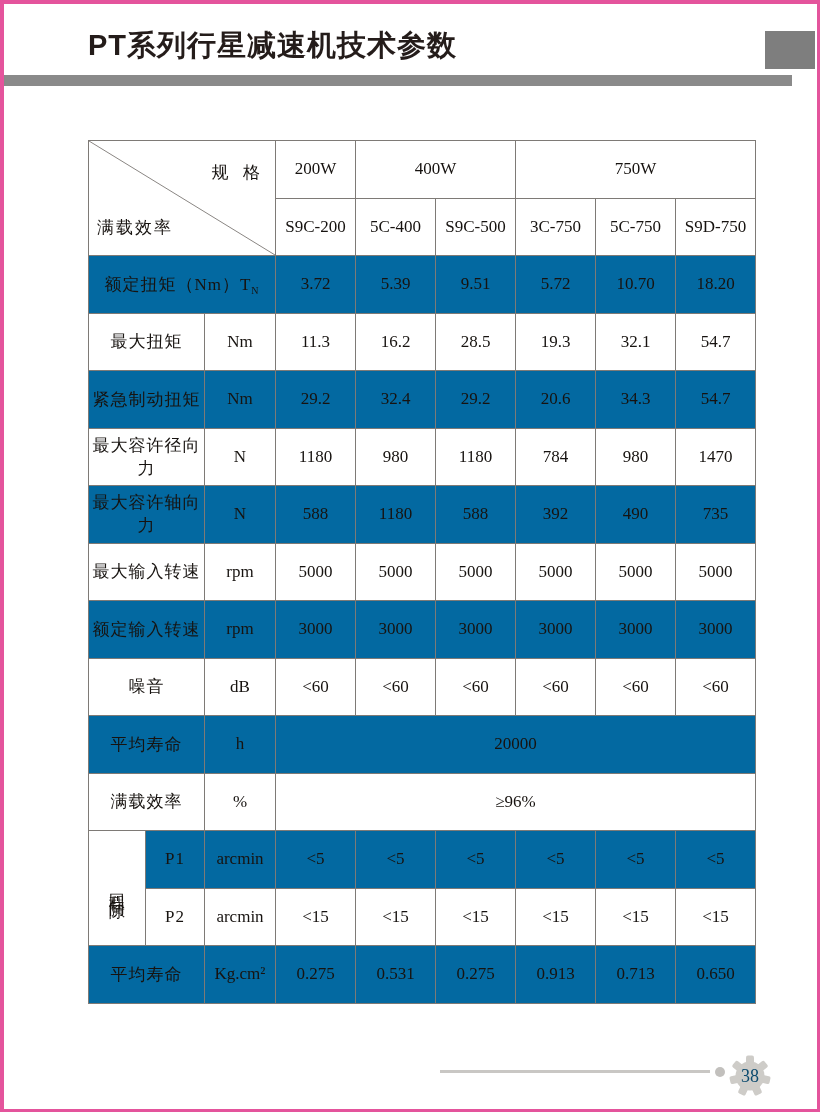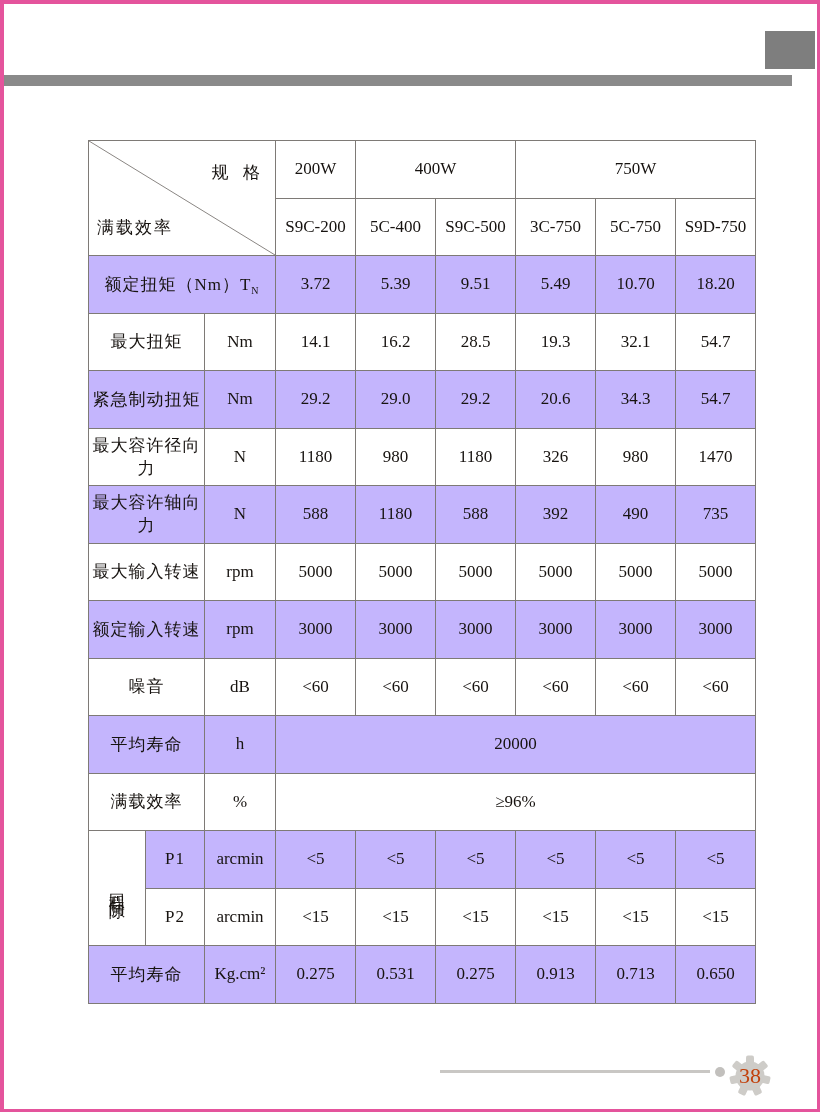--- a/index.html
+++ b/index.html
@@ -19,48 +19,49 @@
   .title-bar { position:absolute; left:0; top:71px; width:788px; height:11px; background:#8a8a8a; }
   .corner-rect { position:absolute; left:761px; top:27px; width:50px; height:38px; background:#7e7e7e; }
 
   .table-wrap { position:absolute; left:84px; top:136px; }
   table.spec { border-collapse:collapse; table-layout:fixed; width:667px; }
   .spec tr { height:57.5px; }
   .spec td {
     border:1px solid #7e7a76; text-align:center; vertical-align:middle;
     font-size:17px; color:#171310; padding:0; overflow:hidden;
   }
-  .shade { background:#c4b5fd; }
+  .shade { background:#0369a1; }
   .head { font-size:16px; }
   .label { font-size:17px; letter-spacing:1px; }
   .unit { font-size:15px;margin-top:26px; }
   .val { font-size:17px; }
   sub { font-size:10px; }
 
   .corner-cell { position:relative; background:#fff; }
   .diag { position:absolute; left:0; top:0; width:100%; height:100%; }
   .corner-top { position:absolute; top:20px; right:13px; font-size:17px; white-space:pre; letter-spacing:2px;margin-left:24px; }
   .corner-bottom { position:absolute; bottom:16px; left:8px; font-size:17px; letter-spacing:2px; }
   .vtext { writing-mode:vertical-lr; text-orientation:upright; letter-spacing:3px; font-size:16px; line-height:1.1; display:inline-block; }
 
   .footer-line { position:absolute; left:436px; top:1066px; width:270px; height:3px; background:#c9c7c4; }
   .footer-dot { position:absolute; left:711px; top:1063px; width:10px; height:10px; border-radius:50%; background:#c2c0bd; }
   .gear-wrap { position:absolute; left:725px; top:1051px; width:42px; height:42px; }
   .gear-wrap svg { position:absolute; left:0; top:0; }
   .page-num {
     position:absolute; left:0; top:0; width:42px; height:42px;
     display:flex; align-items:center; justify-content:center;
-    font-size:22px; color:#c2410c;
+    font-size:18px; color:#0c4a6e;
   }
 </style>
 </head>
 <body>
 
 <div class="page">
 
+  <div class="title">PT系列行星减速机技术参数</div>
   <div class="title-bar"></div>
   <div class="corner-rect"></div>
 
   <div class="table-wrap">
     <table class="spec">
       <colgroup>
         <col style="width:57px">
           <col style="width:59px">
           <col style="width:71px">
         <col style="width:80px">
@@ -89,51 +90,51 @@
             <td class="head">S9C-500</td>
             <td class="head">3C-750</td>
             <td class="head">5C-750</td>
             <td class="head">S9D-750</td>
           </tr>
           <tr>
             <td class="label shade" colspan="3"><span>额定扭矩（Nm）T</span><sub>N</sub></td>
             <td class="val shade">3.72</td>
             <td class="val shade">5.39</td>
             <td class="val shade">9.51</td>
-            <td class="val shade">5.49</td>
+            <td class="val shade">5.72</td>
             <td class="val shade">10.70</td>
             <td class="val shade">18.20</td>
           </tr>
           <tr>
             <td class="label" colspan="2"><span>最大扭矩</span></td>
             <td class="unit">Nm</td>
-            <td class="val">14.1</td>
+            <td class="val">11.3</td>
             <td class="val">16.2</td>
             <td class="val">28.5</td>
             <td class="val">19.3</td>
             <td class="val">32.1</td>
             <td class="val">54.7</td>
           </tr>
           <tr>
             <td class="label shade" colspan="2"><span>紧急制动扭矩</span></td>
             <td class="unit shade">Nm</td>
             <td class="val shade">29.2</td>
-            <td class="val shade">29.0</td>
+            <td class="val shade">32.4</td>
             <td class="val shade">29.2</td>
             <td class="val shade">20.6</td>
             <td class="val shade">34.3</td>
             <td class="val shade">54.7</td>
           </tr>
           <tr>
             <td class="label" colspan="2"><span>最大容许径向力</span></td>
             <td class="unit">N</td>
             <td class="val">1180</td>
             <td class="val">980</td>
             <td class="val">1180</td>
-            <td class="val">326</td>
+            <td class="val">784</td>
             <td class="val">980</td>
             <td class="val">1470</td>
           </tr>
           <tr>
             <td class="label shade" colspan="2"><span>最大容许轴向力</span></td>
             <td class="unit shade">N</td>
             <td class="val shade">588</td>
             <td class="val shade">1180</td>
             <td class="val shade">588</td>
             <td class="val shade">392</td>

